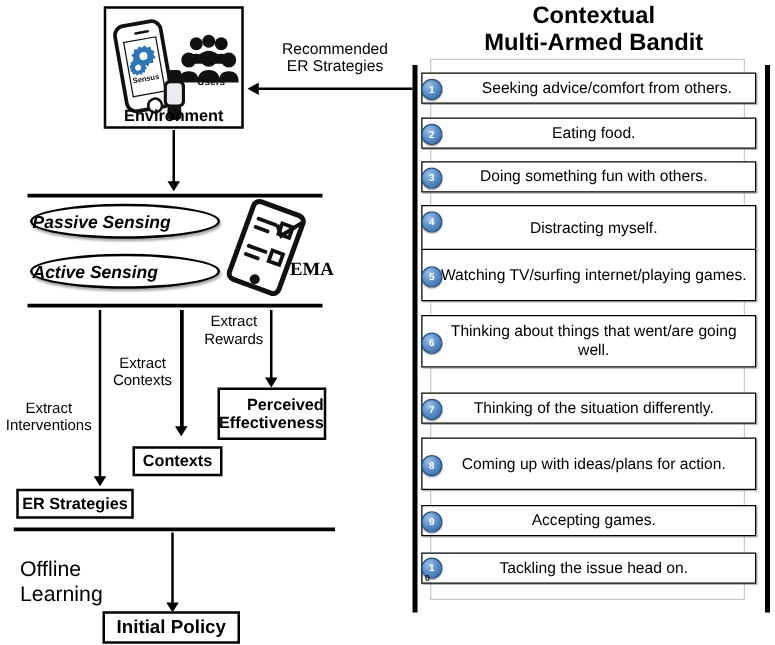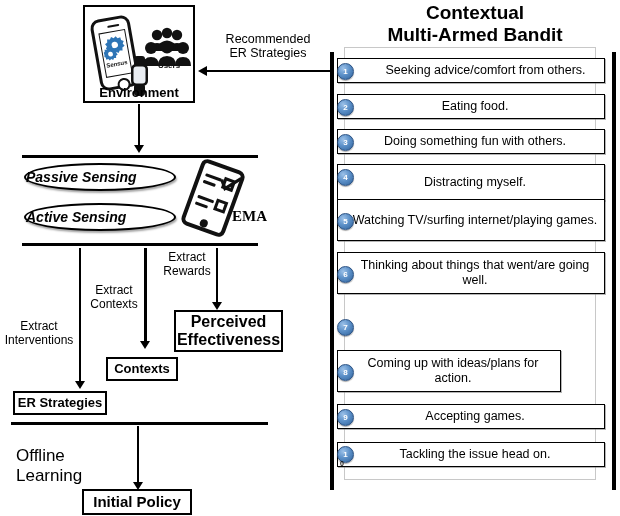--- a/index.html
+++ b/index.html
@@ -167,25 +167,28 @@
     <span>5</span>
   </div>
 
   <div class="arm" style="left:337px;top:252px;width:268px;height:42px;">
     <span>Thinking about things that went/are going well.</span>
   </div>
   <div class="badge" style="left:337px;top:266px;width:15px;height:15px;">
     <span>6</span>
   </div>
 
+  <div class="arm" style="left:337px;top:314px;width:268px;height:25px;">
+    <span>Thinking of the situation differently.</span>
+  </div>
   <div class="badge" style="left:337px;top:319px;width:15px;height:15px;">
     <span>7</span>
   </div>
 
-  <div class="arm" style="left:337px;top:350px;width:224px;height:42px;">
+  <div class="arm" style="left:337px;top:350px;width:268px;height:42px;">
     <span>Coming up with ideas/plans for action.</span>
   </div>
   <div class="badge" style="left:337px;top:364px;width:15px;height:15px;">
     <span>8</span>
   </div>
 
   <div class="arm" style="left:337px;top:404px;width:268px;height:25px;">
     <span>Accepting games.</span>
   </div>
   <div class="badge" style="left:337px;top:409px;width:15px;height:15px;">
@@ -302,21 +305,21 @@
     <span>Contexts</span>
   </div>
 
   <div class="abs v-arrow-line" style="left:216px;top:248px;width:2px;height:55px;"></div>
   <div class="arrowhead-down abs" style="left:212px;top:302px;"></div>
   <div class="abs plain-text" style="left:158px;top:251px;width:58px;font-size:12px;">
     <span>Extract</span><br>
     <span>Rewards</span>
   </div>
 
-  <div class="boxlabel abs" style="left:174px;top:310px;width:109px;height:42px;font-size:16px;flex-direction:column;">
+  <div class="boxlabel abs" style="left:174px;top:310px;width:87px;height:42px;font-size:13px;flex-direction:column;align-items:flex-end;">
     <span>Perceived</span>
     <span>Effectiveness</span>
   </div>
 
   <div class="boxlabel abs" style="left:106px;top:357px;width:72px;height:24px;font-size:13px;">
     <span>Contexts</span>
   </div>
 
   <div class="boxlabel abs" style="left:13px;top:391px;width:94px;height:24px;font-size:13px;">
     <span>ER Strategies</span>

